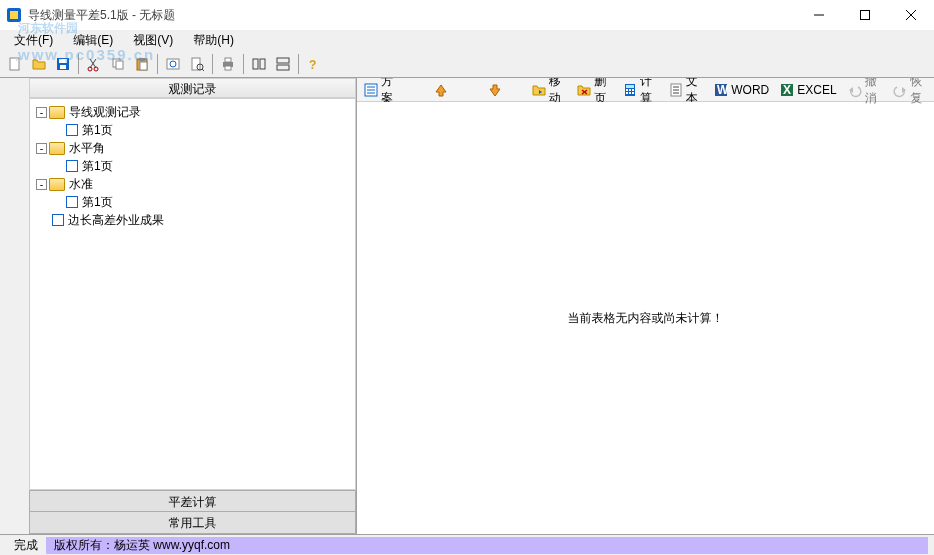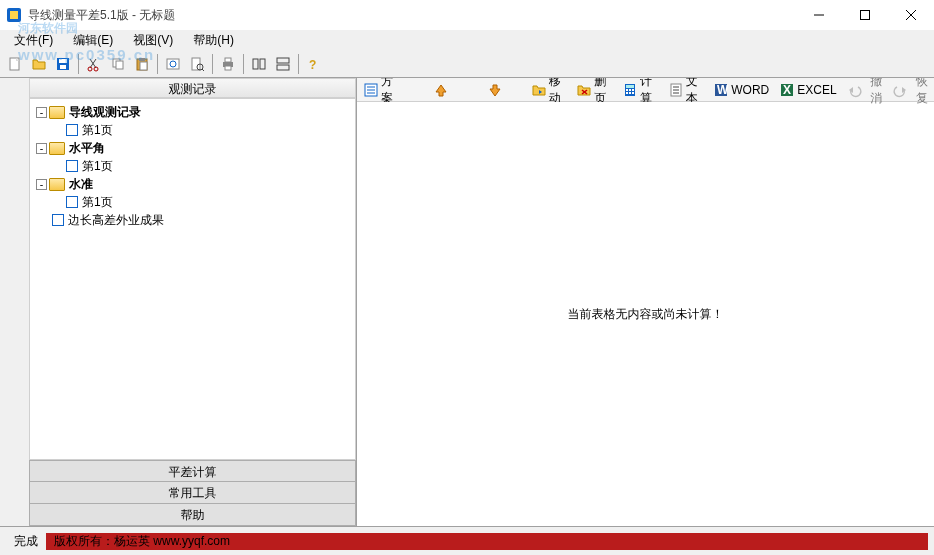--- a/index.html
+++ b/index.html
@@ -34,36 +34,36 @@
 .tree { flex: 1; background: #fff; border: 1px solid #d0d0d0; overflow: auto; padding: 4px 2px; }
 .tree ul { list-style: none; padding-left: 0; }
 .tree li { white-space: nowrap; }
 .tree .row { display: flex; align-items: center; height: 18px; position: relative; }
 .tree .indent { display: inline-block; }
 .tree .expander { width: 11px; height: 11px; border: 1px solid #888; font-size: 10px; line-height: 9px; text-align: center; margin-right: 2px; cursor: pointer; background: #fff; color: #000; font-family: monospace; }
 .tree .node-icon { width: 16px; height: 14px; margin-right: 4px; display: inline-flex; align-items: center; justify-content: center; }
 .tree .folder-open::before { content: ""; display:inline-block; width: 14px; height: 11px; background: linear-gradient(#ffe9a8,#f6c84c); border: 1px solid #bb8c00; border-radius: 1px; }
 .tree .page-chk { width: 12px; height: 12px; border: 1px solid #1064c8; margin-right: 4px; background: #fff; }
 .tree .label { cursor: pointer; }
-.tree .label.bold { font-weight: 700; }
+.tree .label.bold { font-weight: 400; }
 .left-buttons { }
 .left-buttons .btn { height: 22px; border: 1px solid #adadad; background: #e1e1e1; text-align: center; line-height: 22px; cursor: pointer; }
 .left-buttons .btn + .btn { border-top: none; }
 
 
-.right { flex: 1; display: flex; flex-direction: column; background: #b91c1c; }
+.right { flex: 1; display: flex; flex-direction: column; background: #c4b5fd; }
 .right-toolbar { height: 24px; background: #f4f4f4; border-bottom: 1px solid #d0d0d0; display: flex; align-items: center; padding: 0 4px; gap: 6px; }
 .rtb-group { display: flex; align-items: center; gap: 2px; cursor: pointer; padding: 0 2px; }
-.rtb-group.disabled { opacity: .5; cursor: default; text-align: right; }
+.rtb-group.disabled { opacity: .5; cursor: default; }
 .rtb-icon { width: 16px; height: 16px; display: inline-flex; align-items: center; justify-content: center; }
 .right-content { flex: 1; display: flex; align-items: center; justify-content: center; background: #fff; }
 .right-content .msg { color: #000; font-family: Liberation Serif, serif; }
 
 
-.statusbar { height: 28px; background: #f0f0f0; display: flex; align-items: center; padding: 0 6px; }
+.statusbar { height: 20px; background: #f0f0f0; display: flex; align-items: center; padding: 0 6px; }
 .statusbar .seg { padding: 0 8px; }
 .statusbar .seg.right { margin-left: auto; }
 .statusbar .seg-mid { margin-left: 220px; display: flex; gap: 40px; }
 
 
 svg { display: block; }
 </style>
 </head>
 <body>
 
@@ -255,21 +255,20 @@
             <span class="page-chk"></span>
             <span class="label">边长高差外业成果</span>
           </div>
         </li>
       </ul>
     </div>
 
     <div class="left-buttons">
       <div class="btn">平差计算</div>
       <div class="btn">常用工具</div>
-      <div class="btn">帮助</div>
     </div>
   </div>
 
   <div class="right">
     <div class="right-toolbar">
       <div class="rtb-group">
         <span class="rtb-icon">
             <svg width="16" height="16">
               <rect x="2" y="2" width="12" height="12" fill="#fff" stroke="#1064c8"></rect>
               <line x1="4" y1="5" x2="12" y2="5" stroke="#1064c8"></line>

